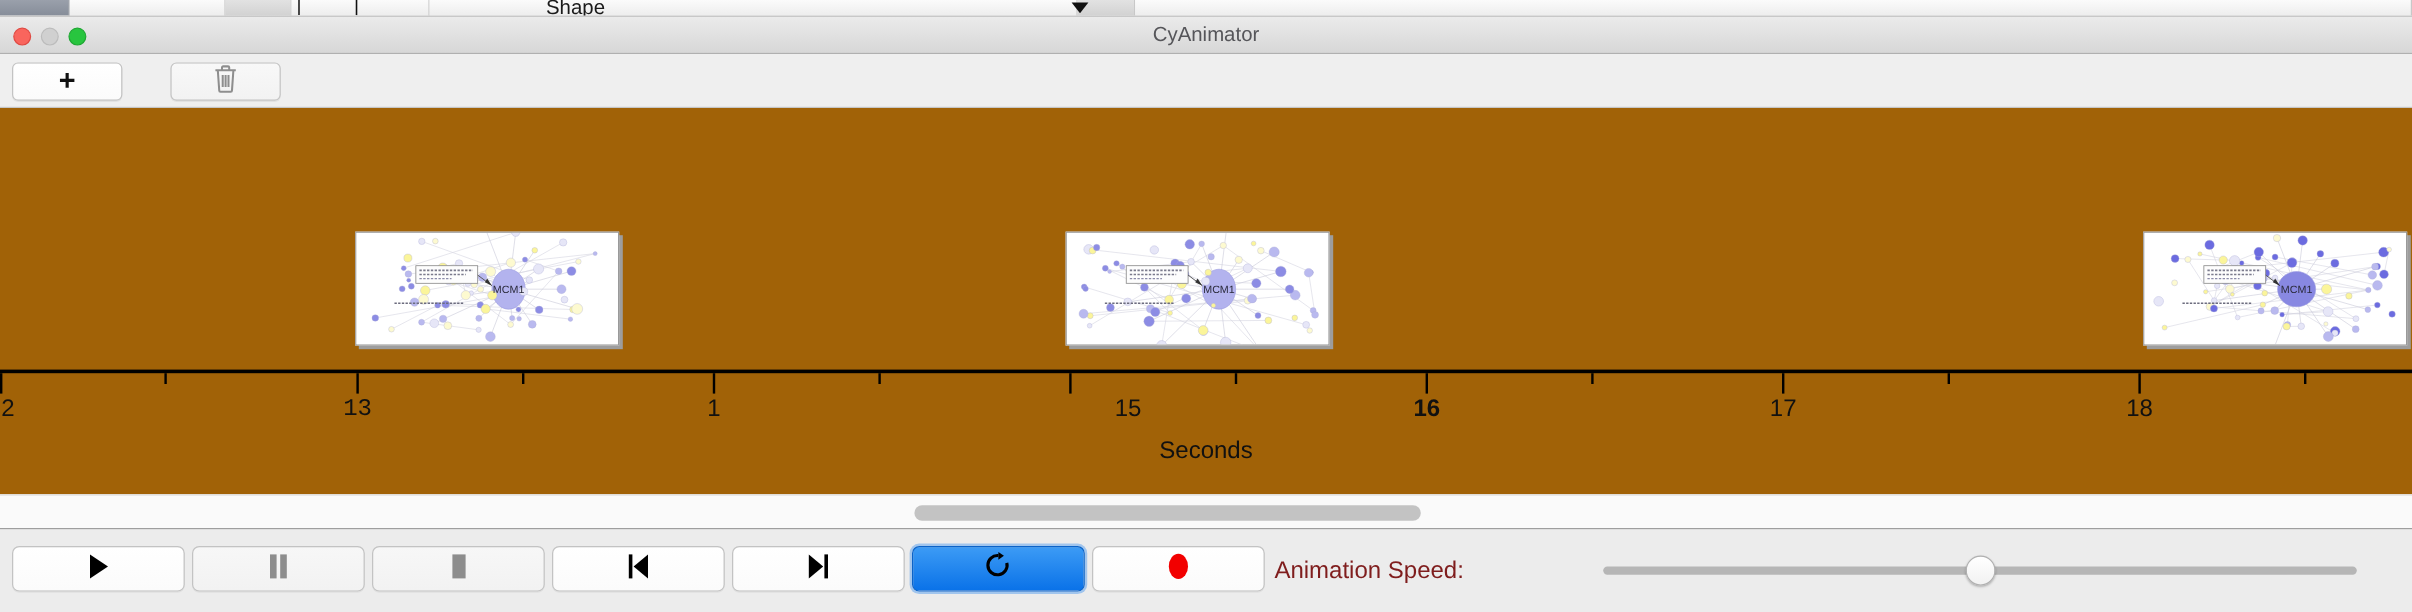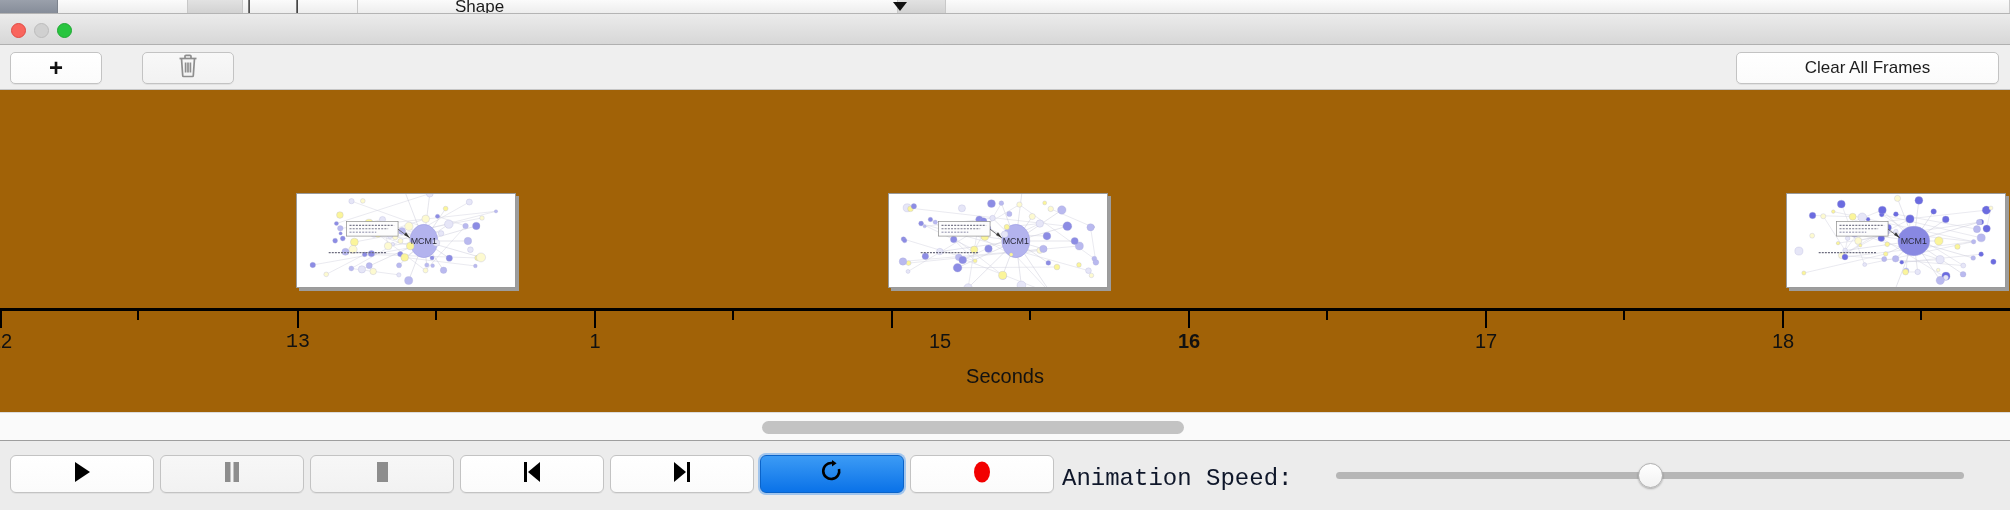--- a/index.html
+++ b/index.html
@@ -143,22 +143,22 @@
   #pb-play { left: 10px; }
   #pb-pause{ left: 160px; }
   #pb-stop { left: 310px; }
   #pb-first{ left: 460px; }
   #pb-last { left: 610px; }
   #pb-loop { left: 760px; }
   #pb-rec  { left: 910px; }
 
   .speed-label {
     position:absolute; top:23px; left:1062px;
-    font-size:24px; color:#0f172a; white-space:nowrap;
-    font-family: Liberation Mono, monospace;
+    font-size:20px; color:#7f1d1d; white-space:nowrap;
+    font-family: Liberation Sans, sans-serif;
   }
   .slider {
     position:absolute; top:30px; left:1336px; width:628px; height:7px;
     background:#b6b6b6; border-radius:4px;
   }
   .slider-thumb {
     position:absolute; top:-9px; left:302px;
     width:25px; height:25px; border-radius:50%;
     background: linear-gradient(#ffffff,#f2f2f2);
     border:1px solid #b0b0b0;
@@ -184,40 +184,38 @@
     <div class="bg-tri" style="left:893px;"></div>
     <div class="bg-text">Shape</div>
   </div>
 
   <div class="titlebar">
     <div class="traffic">
       <div class="dot red"></div>
       <div class="dot yellow"></div>
       <div class="dot green"></div>
     </div>
+    <div class="window-title">CyAnimator</div>
   </div>
 
   <div class="toolbar">
     <div class="tbtn" id="btn-add">
       <span class="plus-icon">+</span>
     </div>
     <div class="tbtn disabled" id="btn-del">
       <span>
         <svg width="22" height="26" viewBox="0 0 22 26" fill="none" stroke="#8e8e8e" stroke-width="1.7">
           <path d="M2.5 5.5 h17"></path>
           <path d="M8 5.5 v-2.2 a1 1 0 0 1 1-1 h4 a1 1 0 0 1 1 1 v2.2"></path>
           <path d="M4.5 5.5 l1.2 17 a1 1 0 0 0 1 1 h8.6 a1 1 0 0 0 1-1 l1.2-17"></path>
           <path d="M8.6 9.5 v10"></path>
             <path d="M11 9.5 v10"></path>
             <path d="M13.4 9.5 v10"></path>
         </svg>
       </span>
-    </div>
-    <div class="tbtn" id="btn-clear">
-      <span>Clear All Frames</span>
     </div>
   </div>
 
   <div class="timeline">
     <div id="frames-layer">
         <div class="frame" style="left: 296px; top: 103px;">
           <svg viewBox="0 0 220 95" preserveAspectRatio="none">
     <rect width="220" height="95" fill="#ffffff"></rect>
     <line x1="57.9" y1="49.1" x2="186.7" y2="24.5" stroke="#d4d4e0" stroke-width="0.5"></line>
             <line x1="86.3" y1="26.0" x2="92.0" y2="53.1" stroke="#d4d4e0" stroke-width="0.5"></line>

